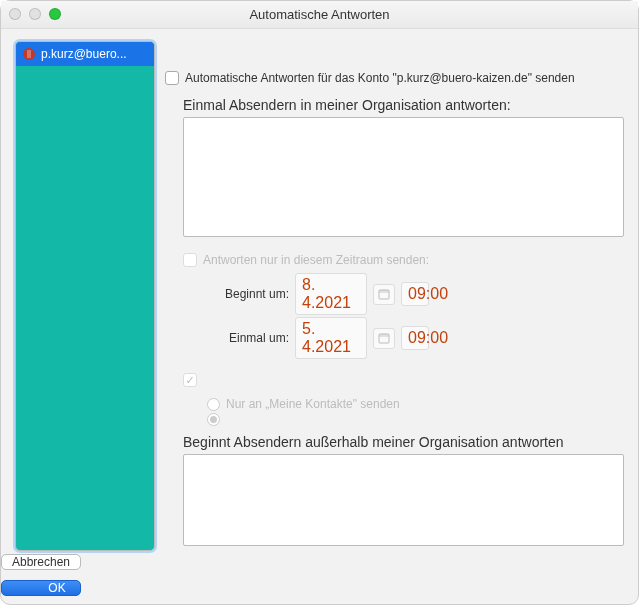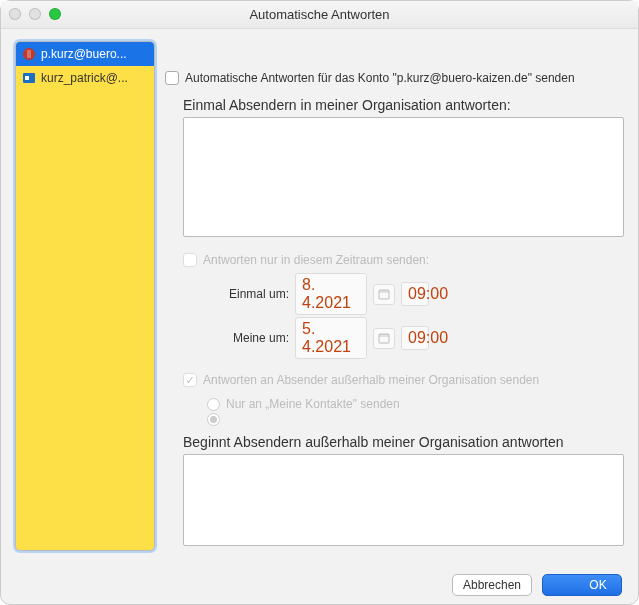--- a/index.html
+++ b/index.html
@@ -38,21 +38,21 @@
   }
   .tl.grey { background:#e1e1e1; }
   .tl.green { background:#28c840; }
   .body {
     flex:1; display:flex; padding:12px 14px 6px 14px;
     gap:10px;
     overflow:hidden;
   }
   .sidebar {
     width:140px; height:510px;
-    background:#fde047;
+    background:#14b8a6;
     border:1px solid #bbb;
     border-radius:5px;
     overflow:hidden;
     box-shadow:0 0 0 2px rgba(0,122,255,.25);
   }
   .acct {
     display:flex; align-items:center;
     padding:4px 6px;
     height:24px;
     font-size:12px;
@@ -117,22 +117,22 @@
     font-size:12px;
   }
   .radio {
     width:13px;height:13px;border-radius:50%;border:1px solid #ccc;background:#fff;
     display:inline-flex;align-items:center;justify-content:center;
   }
   .radio.sel::after{
     content:"";width:7px;height:7px;border-radius:50%;background:#ccc;
   }
   .footer {
-    height:44px; display:flex; align-items:flex-end; justify-content:flex-end;
-    gap:10px; padding:0 16px 8px 0;
+    height:44px; display:flex; align-items:flex-start; justify-content:flex-end;
+    gap:10px; padding:0 16px 8px 0;flex-direction:column;
   }
   .btn {
     min-width:80px; height:22px;
     border-radius:5px;
     font-size:12px;
     display:inline-flex;align-items:center;justify-content:center;
     cursor:pointer;
   }
   .btn.default {
     background:#fff; border:1px solid #bbb; color:#333;
@@ -160,74 +160,64 @@
     <div class="sidebar">
       <div class="acct sel">
         <span class="ico">
           <svg width="14" height="14">
               <circle cx="7" cy="7" r="6" fill="#c0392b"></circle>
               <rect x="5" y="3" width="4" height="8" fill="#fff" opacity=".3"></rect>
             </svg>
         </span>
         <span class="lbl">p.kurz@buero...</span>
       </div>
-      <div class="acct">
-        <span class="ico">
-          <svg width="14" height="14">
-              <rect x="1" y="2" width="12" height="10" rx="1" fill="#1b6ec2"></rect>
-              <rect x="3" y="5" width="4" height="4" fill="#fff"></rect>
-            </svg>
-        </span>
-        <span class="lbl">kurz_patrick@...</span>
-      </div>
     </div>
 
     <div class="content">
 
       <div class="row-check">
         <span class="cbox"></span>
         <span class="label">Automatische Antworten für das Konto "p.kurz@buero-kaizen.de" senden</span>
       </div>
 
       <div class="section-lbl">Einmal Absendern in meiner Organisation antworten:</div>
       <div class="bigtext int"></div>
 
       <div class="timeblock">
         <div class="row-check disabled">
           <span class="cbox" style="border-color:#ddd"></span>
           <span>Antworten nur in diesem Zeitraum senden:</span>
         </div>
         <div class="dt-row">
-          <span class="dt-lbl">Einmal um:</span>
+          <span class="dt-lbl">Beginnt um:</span>
           <span class="dt-input date">8.  4.2021</span>
           <span class="dt-cal">
             <svg width="12" height="12">
                 <rect x="1" y="2" width="10" height="9" rx="1" fill="none" stroke="#bcbcbc"></rect>
                 <rect x="1" y="2" width="10" height="3" fill="#bcbcbc" opacity=".4"></rect>
               </svg>
           </span>
           <span class="dt-input time">09:00</span>
         </div>
         <div class="dt-row">
-          <span class="dt-lbl">Meine um:</span>
+          <span class="dt-lbl">Einmal um:</span>
           <span class="dt-input date">5.  4.2021</span>
           <span class="dt-cal">
             <svg width="12" height="12">
                 <rect x="1" y="2" width="10" height="9" rx="1" fill="none" stroke="#bcbcbc"></rect>
                 <rect x="1" y="2" width="10" height="3" fill="#bcbcbc" opacity=".4"></rect>
               </svg>
           </span>
           <span class="dt-input time">09:00</span>
         </div>
       </div>
 
       <div class="ext-block">
         <div class="row-check disabled" style="margin-left:0">
           <span class="cbox" style="border-color:#ddd;color:#bcbcbc">✓</span>
-          <span>Antworten an Absender außerhalb meiner Organisation senden</span>
         </div>
         <div class="radio-row">
           <span class="radio"></span>
           <span>Nur an „Meine Kontakte" senden</span>
         </div>
         <div class="radio-row">
           <span class="radio sel"></span>
         </div>
       </div>
 

